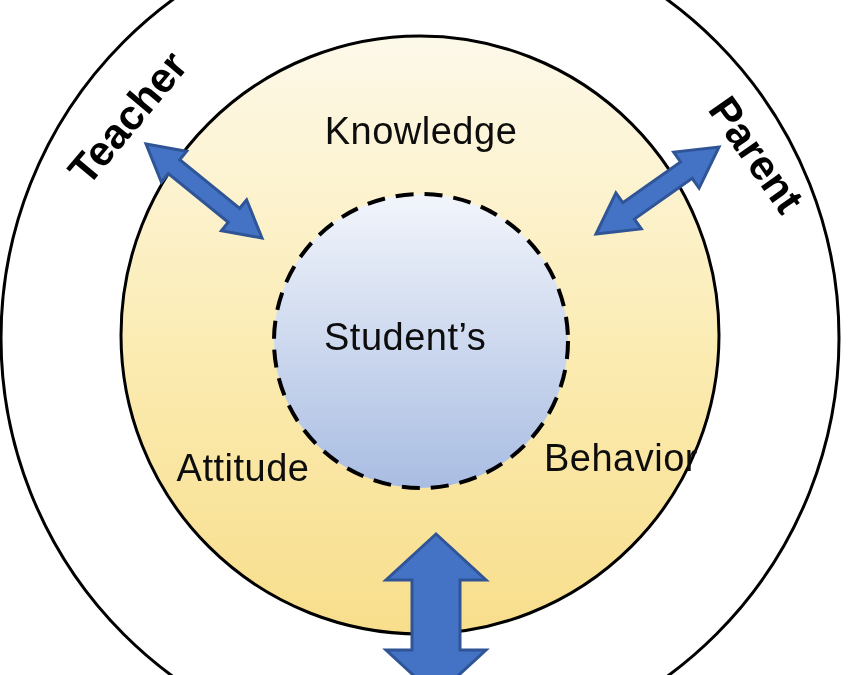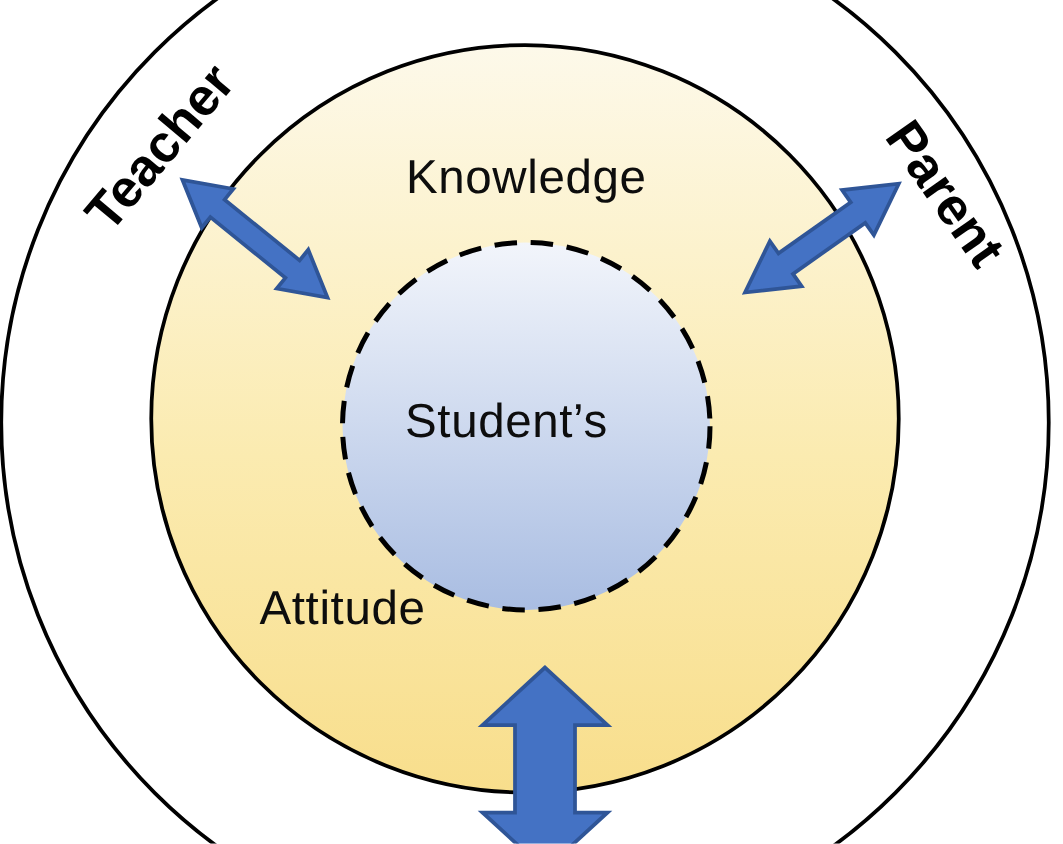--- a/index.html
+++ b/index.html
@@ -27,22 +27,22 @@
     white-space:nowrap;
   }
   #label-teacher{
     left:128px;top:118px;
     transform:translate(-50%,-50%) rotate(-50deg);
   }
   #label-parent{
     left:756px;top:155px;
     transform:translate(-50%,-50%) rotate(55deg);
   }
-  #label-knowledge{left:421px;top:131px;margin-top:12px;}
-  #label-attitude{left:243px;top:488px;margin-left:31px;}
+  #label-knowledge{left:421px;top:131px;}
+  #label-attitude{left:243px;top:468px;}
   #label-behavior{left:621px;top:458px;}
   #label-center{
     left:324px;top:338px;
     transform:translateY(-50%);
     text-align:left;
     line-height:1.24;
   }
 </style>
 </head>
 <body>
@@ -79,18 +79,19 @@
   </svg>
 
   <div class="ring-label" id="label-teacher">Teacher</div>
 
   <div class="ring-label" id="label-parent">Parent</div>
 
   <div class="label" id="label-knowledge">Knowledge</div>
 
   <div class="label" id="label-attitude">Attitude</div>
 
+  <div class="label" id="label-behavior">Behavior</div>
 
   <div class="label" id="label-center">
     <div>Student’s</div>
   </div>
 
 </div>
 
 </body></html>

